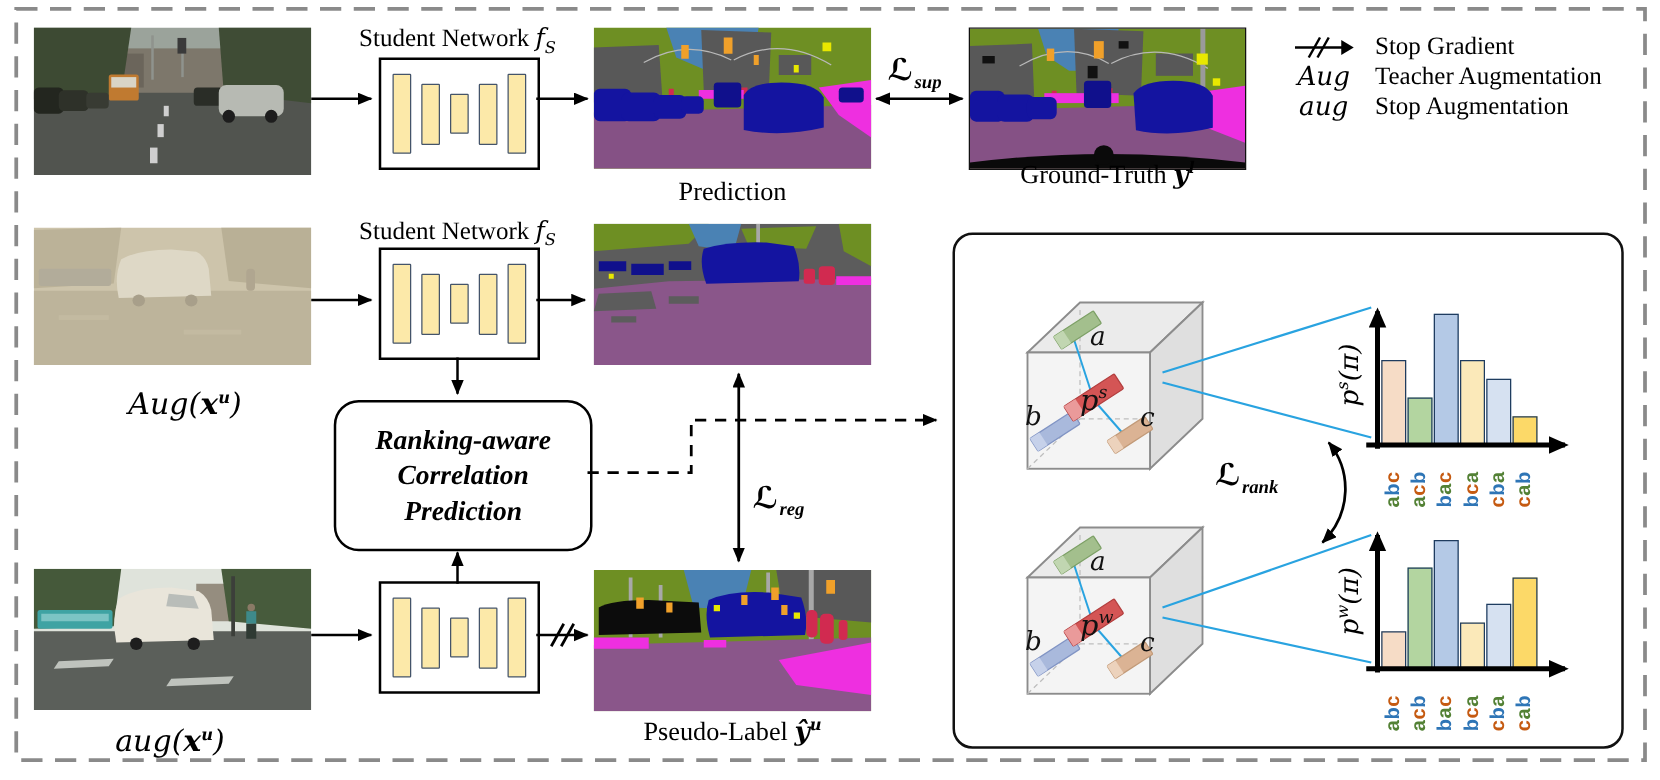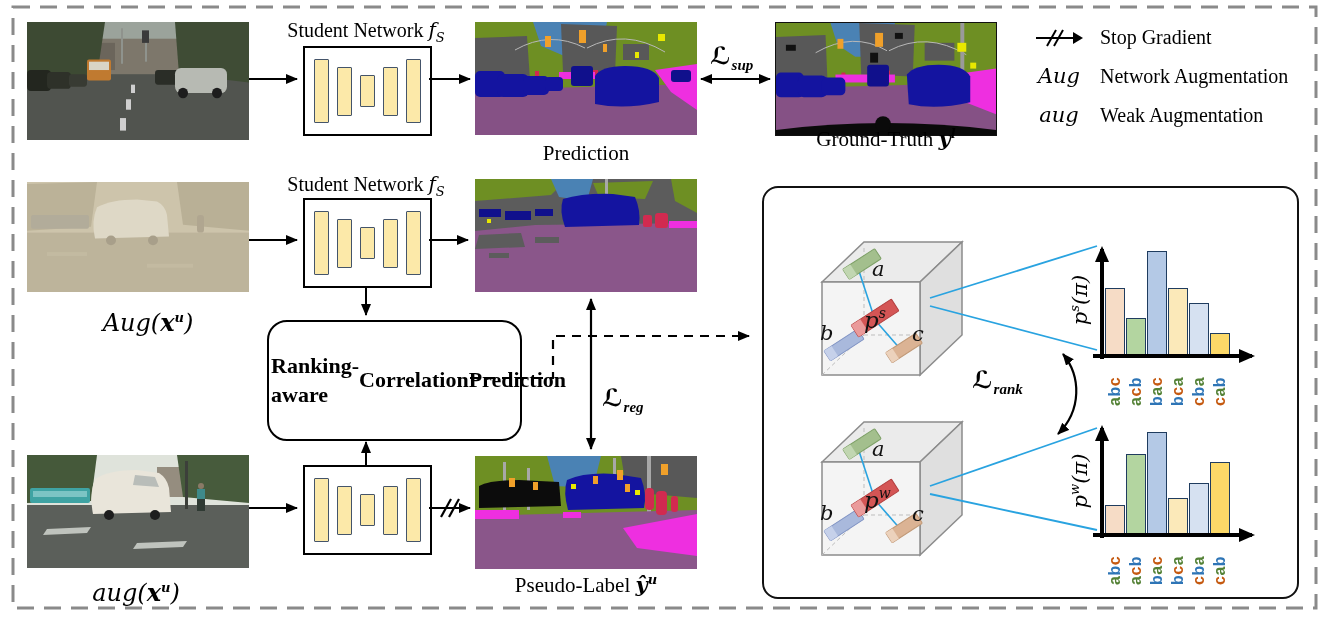--- a/index.html
+++ b/index.html
@@ -20,26 +20,26 @@
   .nettitle{font-size:20px;text-align:center;white-space:nowrap;z-index:4;}
   .netbox{background:#fff;border:2px solid #000;display:flex;align-items:center;
           justify-content:center;gap:8px;z-index:3;}
   .nb{width:13px;background:#fce9a9;border:1.6px solid #44546a;border-radius:1px;}
   .nb1,.nb5{height:62px;} .nb2,.nb4{height:47px;} .nb3{height:30px;}
   .loss{white-space:nowrap;z-index:5;color:#000;}
   .lsym{font-family:"DejaVu Sans","DejaVu Serif",serif;font-size:24px;font-weight:bold;}
   .lsub{font-family:"Liberation Serif",serif;font-style:italic;font-weight:bold;
         font-size:15px;position:relative;top:6px;left:1px;}
   .rccbox{border:2.2px solid #000;border-radius:20px;background:#fff;display:flex;
-          flex-direction:row;justify-content:center;align-items:center;
-          font-weight:bold;font-size:22px;line-height:1.28;z-index:3;padding-left:48px;}
+          flex-direction:column;justify-content:center;align-items:center;
+          font-weight:bold;font-style:italic;font-size:22px;line-height:1.28;z-index:3;}
   .panel{border:2.2px solid #111;border-radius:16px;background:#fff;z-index:1;}
   .ptitle{font-weight:bold;font-style:italic;font-size:25px;text-align:center;
           white-space:nowrap;z-index:3;}
-  .legend{display:flex;flex-direction:column;gap:15px;z-index:4;}
+  .legend{display:flex;flex-direction:column;z-index:4;}
   .lrow{display:flex;align-items:center;}
   .lsymcell{width:58px;display:flex;justify-content:center;font-style:italic;
             font-family:"DejaVu Serif",serif;font-size:21px;}
   .ltext{margin-left:12px;font-size:20px;}
   .plot{z-index:4;overflow:visible;}
   .plot .bar{position:absolute;bottom:0;box-sizing:border-box;border:1.6px solid #1f3c5f;}
   .plot .cat{position:absolute;width:44px;height:20px;line-height:20px;
              transform:rotate(-90deg);font-family:"Liberation Sans","DejaVu Sans",sans-serif;
              font-weight:700;font-size:16px;letter-spacing:0.5px;text-align:left;}
   .ylab{width:84px;height:26px;transform:rotate(-90deg);text-align:center;
@@ -250,25 +250,25 @@
           <line x1="2" y1="10" x2="40" y2="10" stroke="#000" stroke-width="2"></line>
           <polygon points="39,4 49,10 39,16" fill="#000"></polygon>
           <line x1="13" y1="18" x2="22" y2="2" stroke="#000" stroke-width="2"></line>
           <line x1="20" y1="18" x2="29" y2="2" stroke="#000" stroke-width="2"></line>
         </svg>
       </span>
       <span class="ltext">Stop Gradient</span>
     </div>
     <div class="lrow">
       <span class="lsymcell">Aug</span>
-      <span class="ltext">Network Augmentation</span>
+      <span class="ltext">Teacher Augmentation</span>
     </div>
     <div class="lrow">
       <span class="lsymcell">aug</span>
-      <span class="ltext">Weak Augmentation</span>
+      <span class="ltext">Stop Augmentation</span>
     </div>
   </div>
 
   <div class="abs nettitle" style="left:270px;top:172px;width:192px">
     <span>Student Network </span><span class="itfn">f</span><sub class="s">S</sub>
   </div>
   <div class="abs cap big" style="left:58px;top:308px;width:180px">
     <span class="itfn">Aug(</span><span class="bvar">x</span><sup class="s">u</sup><span class="itfn">)</span>
   </div>
   <div class="abs loss" style="left:602px;top:384px">

